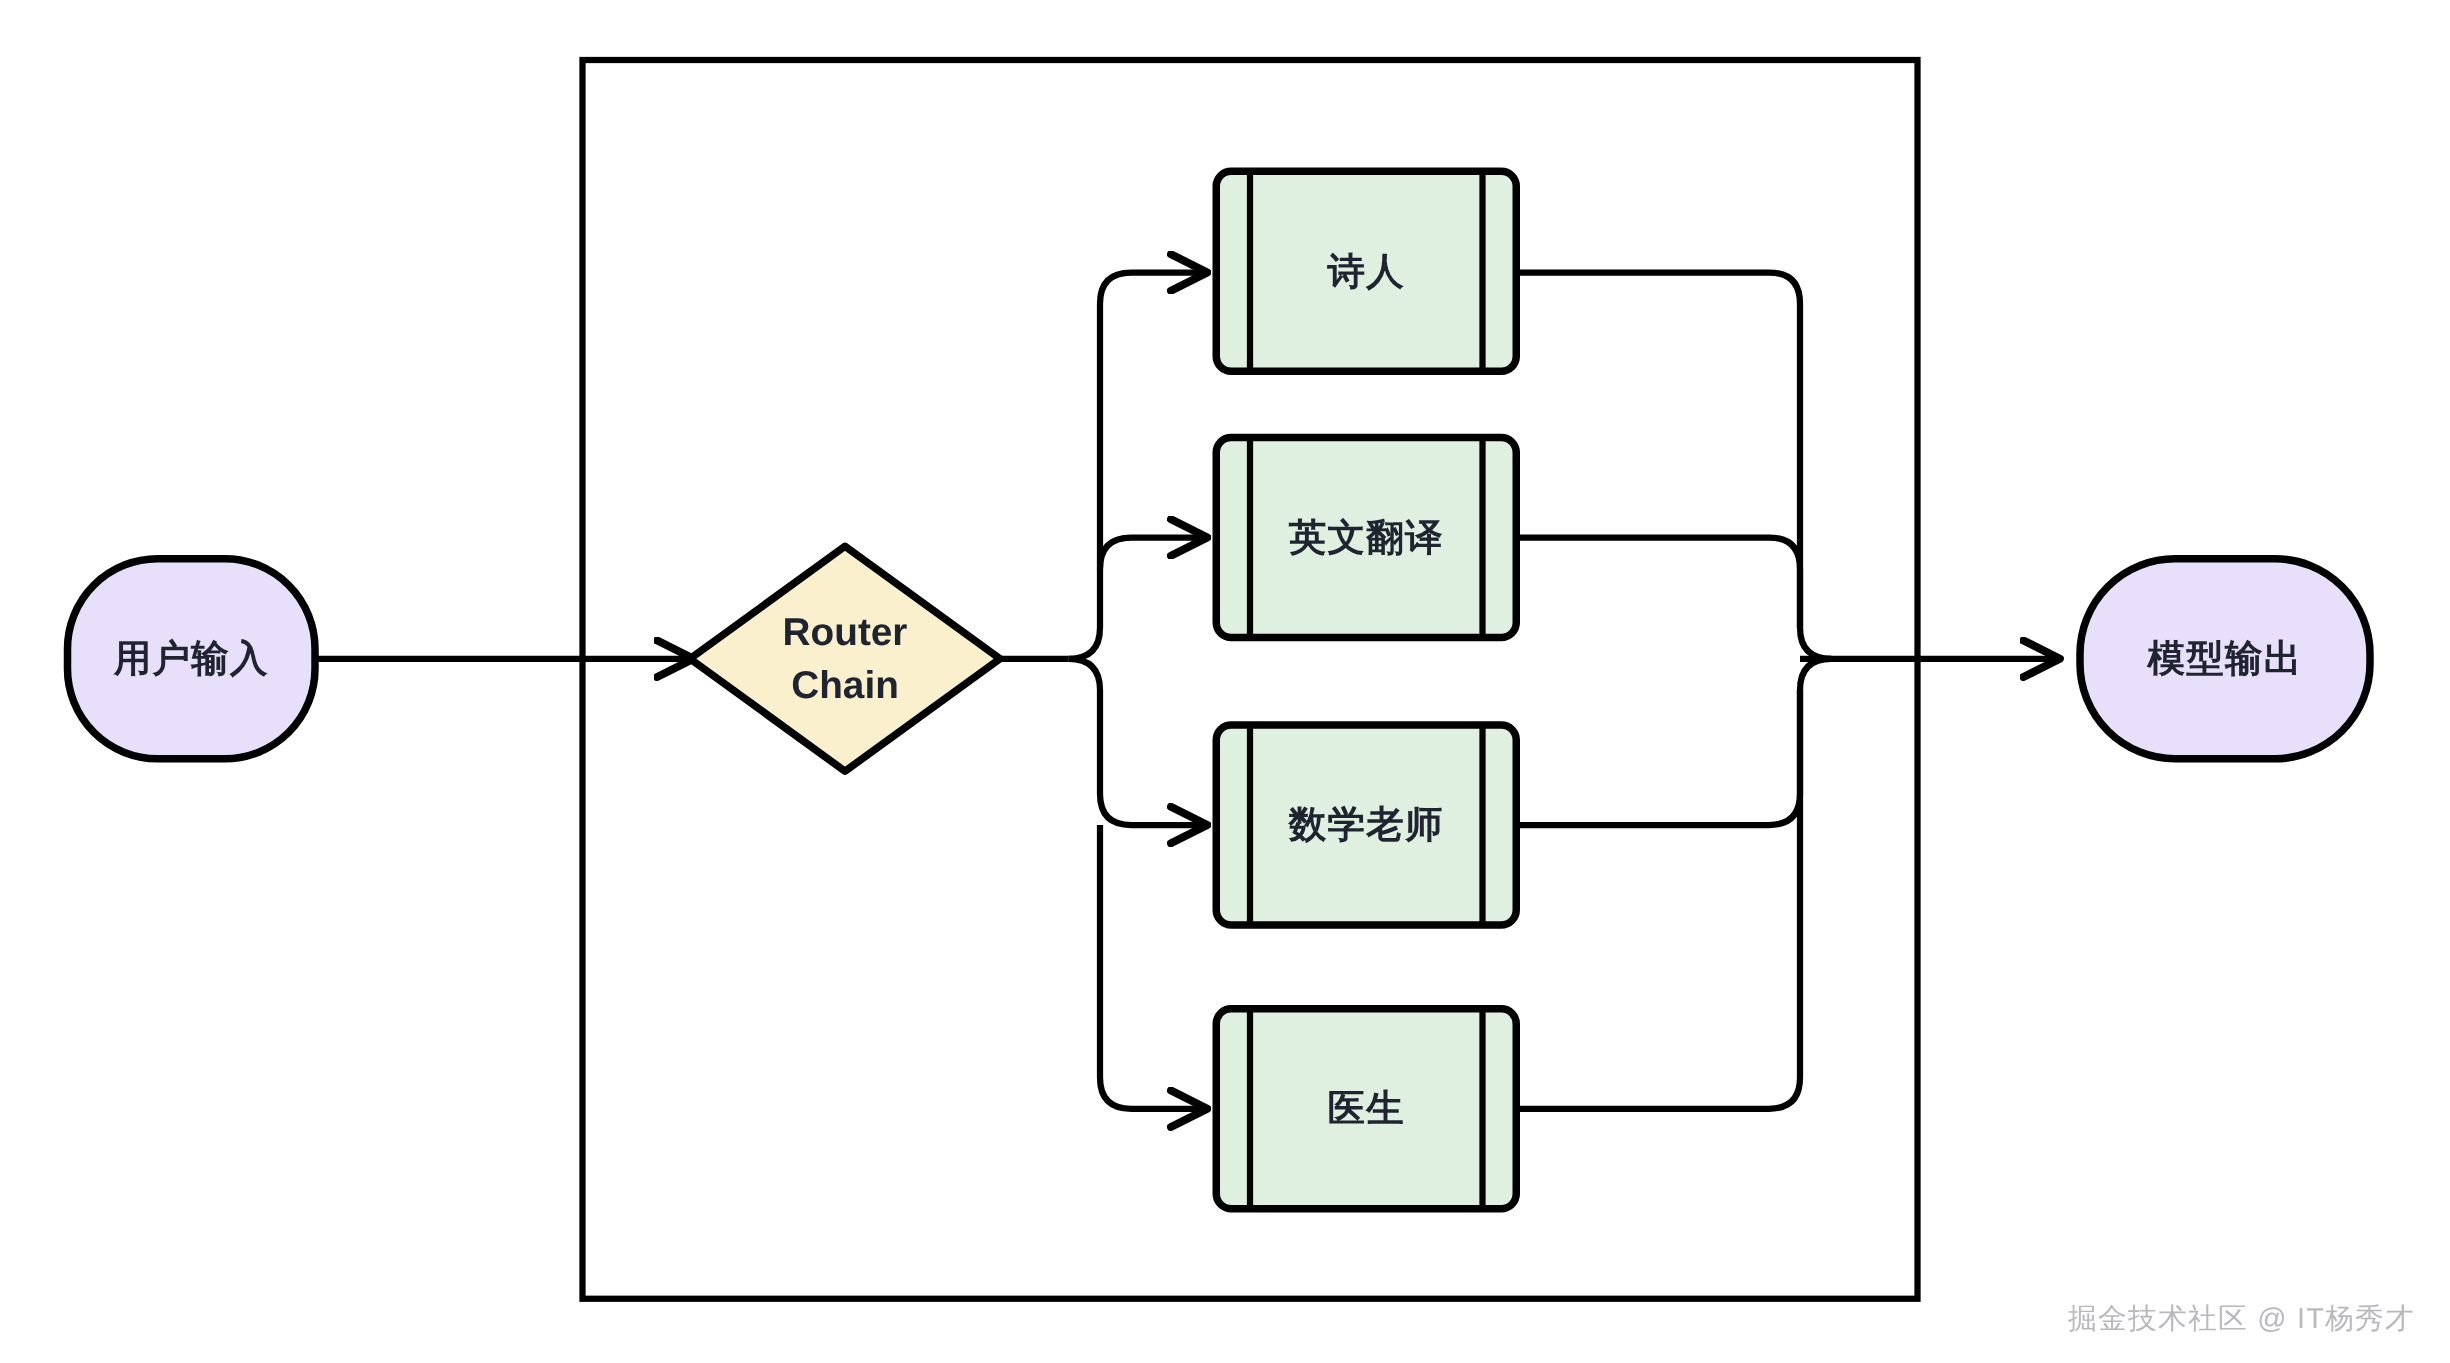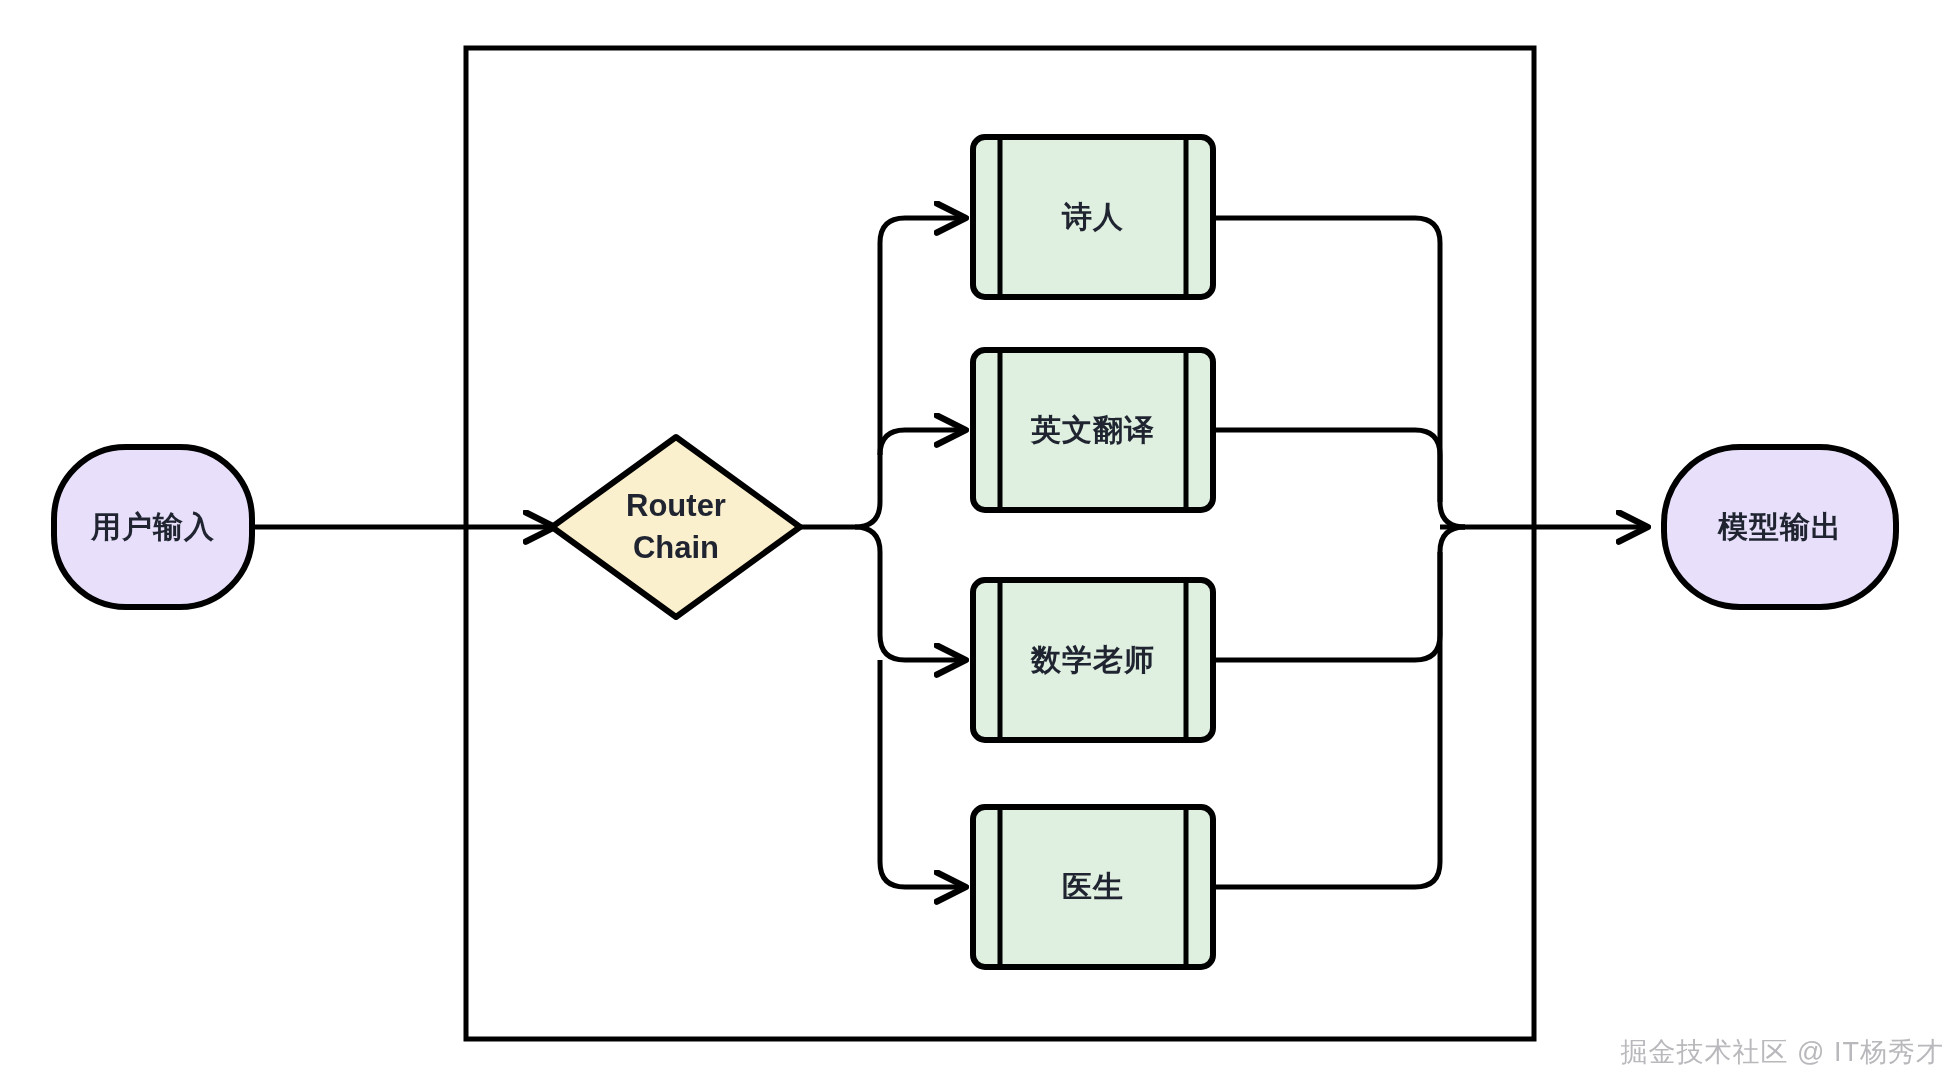--- a/index.html
+++ b/index.html
@@ -59,24 +59,24 @@
     stroke: #000000;
     stroke-width: 5;
   }
   .container-box {
     fill: none;
     stroke: #000000;
     stroke-width: 5;
   }
   .watermark {
     position: absolute;
-    right: 16px;
+    right: 28px;
     bottom: 20px;
     font-family: "Liberation Sans", "DejaVu Sans", sans-serif;
-    font-size: 27px;
+    font-size: 23px;
     color: #b9b9bd;
     letter-spacing: 1px;
     white-space: nowrap;
     user-select: none;
   }
 </style>
 </head>
 <body>
 
 <div id="canvas-root">

